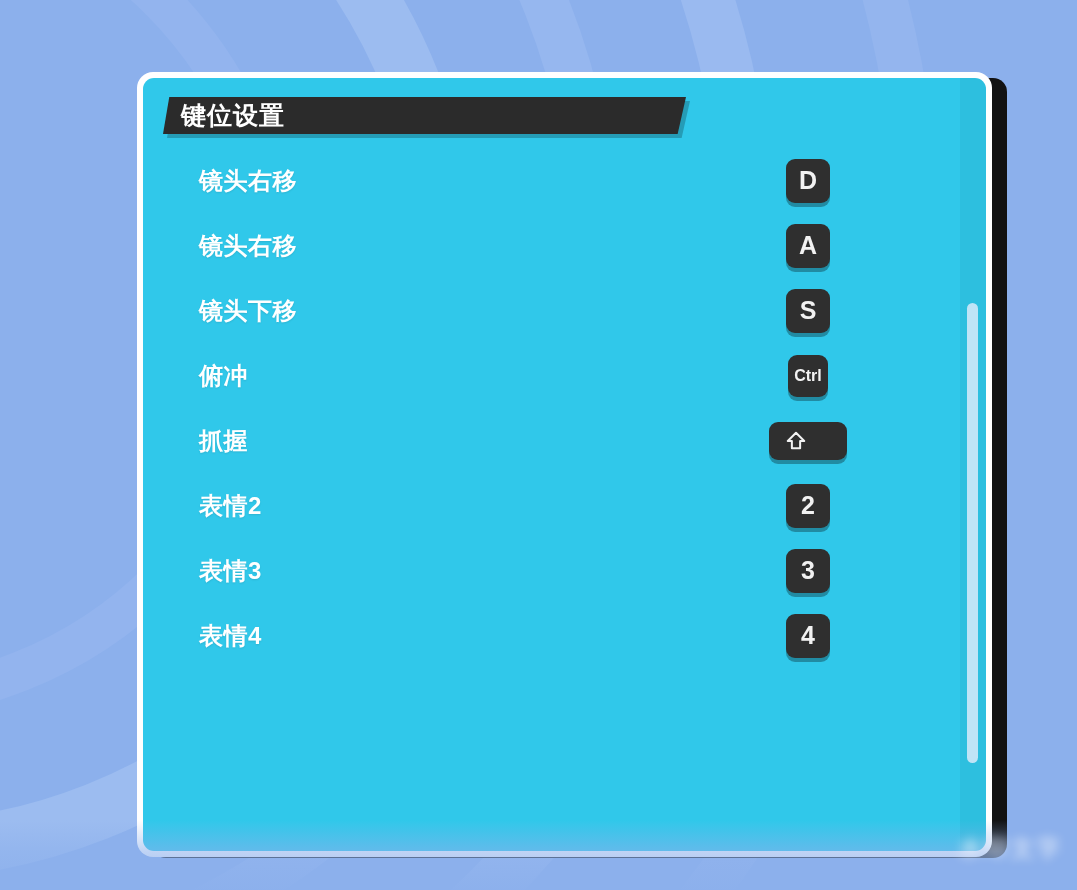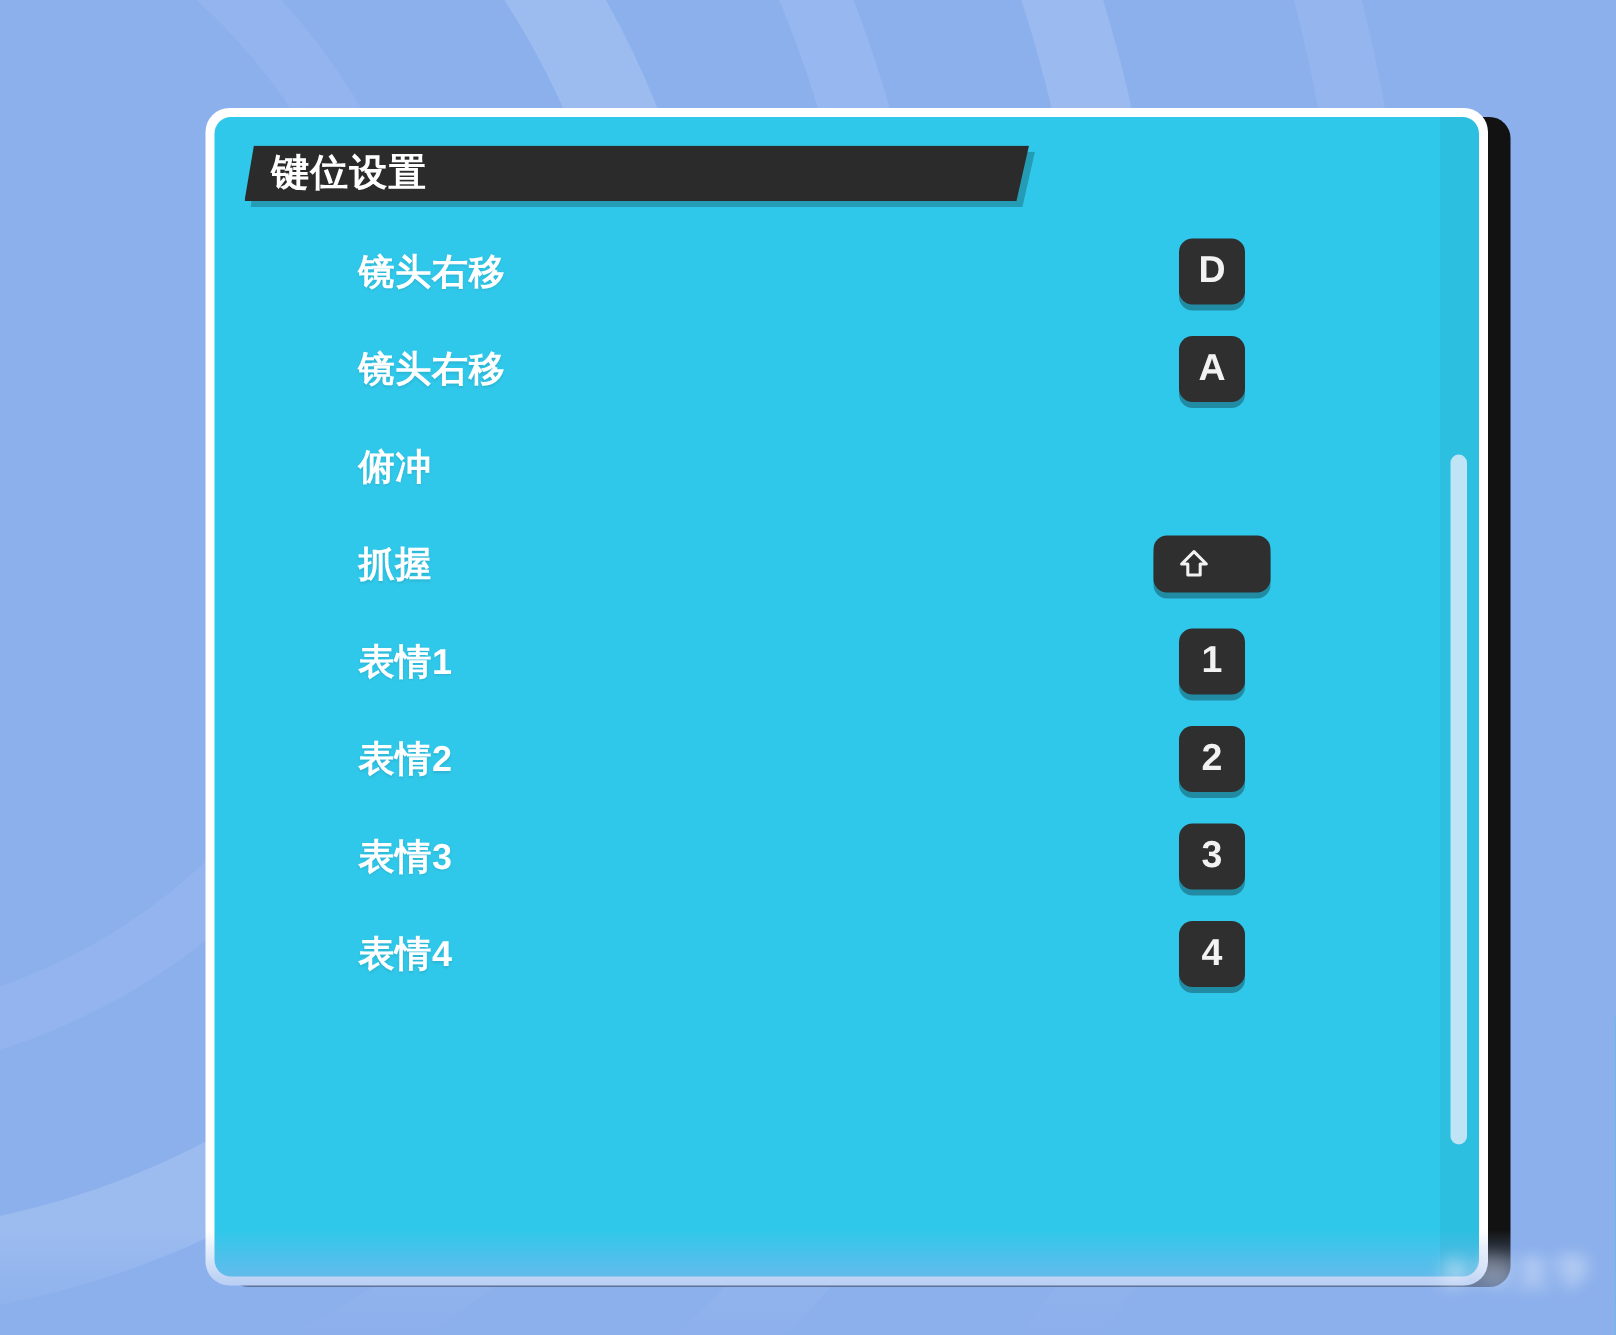--- a/index.html
+++ b/index.html
@@ -116,21 +116,20 @@
   }
 
   .binding-label {
     position: absolute;
     left: 56px;
     color: #ffffff;
     font-size: 24px;
     font-weight: bold;
     letter-spacing: 0.5px;
     text-shadow: 0 1px 2px rgba(0,0,0,0.10);
-    margin-left: 40px;
   }
 
   .key-slot {
     position: absolute;
     left: 615px;
     width: 100px;
     display: flex;
     justify-content: center;
     align-items: center;
   }
@@ -247,43 +246,48 @@
         </div>
         <div class="binding-row">
           <div class="binding-label">镜头右移</div>
           <div class="key-slot">
             <div class="keycap sz-normal">
               <span>A</span>
             </div>
           </div>
         </div>
         <div class="binding-row">
+          <div class="binding-label">镜头下移</div>
+          <div class="key-slot">
+            <div class="keycap sz-normal">
+              <span>S</span>
+            </div>
+          </div>
+        </div>
+        <div class="binding-row">
           <div class="binding-label">俯冲</div>
+          <div class="key-slot">
+            <div class="keycap sz-small">
+              <span>Ctrl</span>
+            </div>
+          </div>
         </div>
         <div class="binding-row">
           <div class="binding-label">抓握</div>
           <div class="key-slot">
             <div class="keycap sz-shift">
               <span class="key-glyph">
                 <svg width="22" height="22" viewBox="0 0 24 24" fill="none" aria-hidden="true">
                   <path d="M12 3 L21 12 H16.5 V20 H7.5 V12 H3 Z" stroke="#f2f2f2" stroke-width="2.2" stroke-linejoin="round" fill="none"></path>
                 </svg>
               </span>
             </div>
           </div>
         </div>
         <div class="binding-row">
-          <div class="binding-label">表情1</div>
-          <div class="key-slot">
-            <div class="keycap sz-normal">
-              <span>1</span>
-            </div>
-          </div>
-        </div>
-        <div class="binding-row">
           <div class="binding-label">表情2</div>
           <div class="key-slot">
             <div class="keycap sz-normal">
               <span>2</span>
             </div>
           </div>
         </div>
         <div class="binding-row">
           <div class="binding-label">表情3</div>
           <div class="key-slot">

